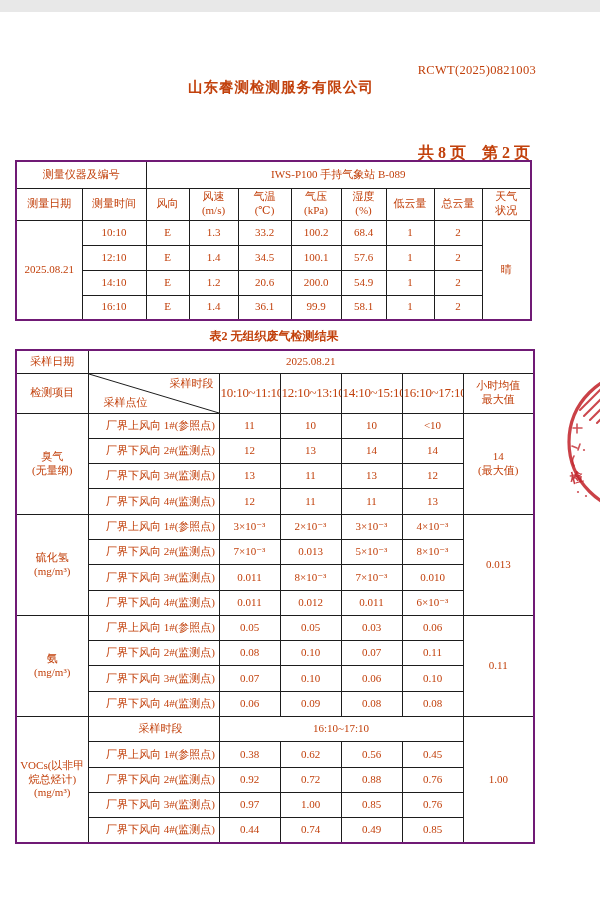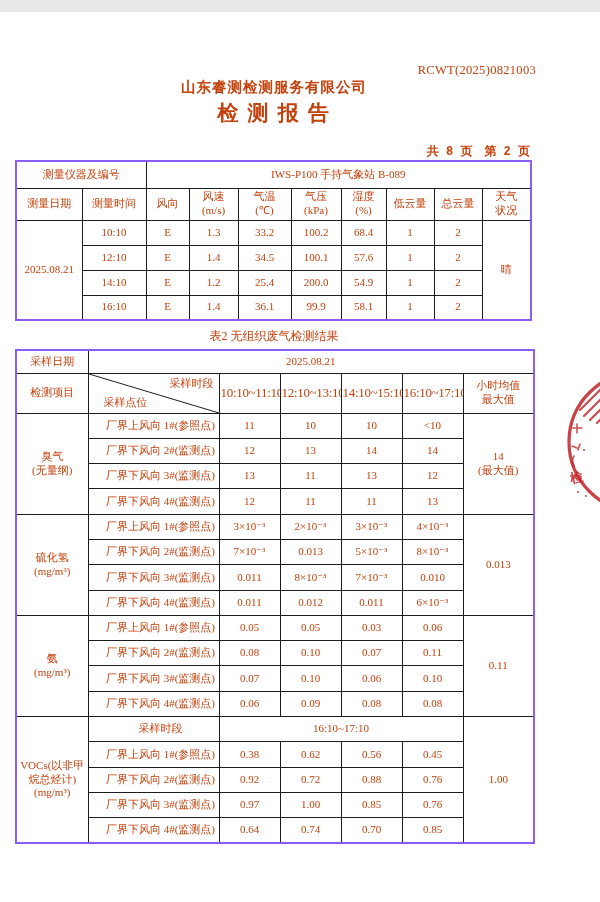--- a/index.html
+++ b/index.html
@@ -2,40 +2,40 @@
 <html><head>
 <meta charset="utf-8">
 <style>
   html,body { margin:0; padding:0; background:#e8e8e8; }
   .page {
     position:relative; width:600px; height:902px; margin:12px auto;
     background:#ffffff; overflow:hidden;
     font-family:"Liberation Serif","DejaVu Serif",serif; color:#c2410c;
   }
   .report-no { position:absolute; top:51px; right:64px; font-size:12.5px; letter-spacing:.3px; }
-  .company   { position:absolute; top:66px; left:15px; width:518px; text-align:center;
+  .company   { position:absolute; top:66px; left:22px; width:518px; text-align:center;
                font-size:14.5px; font-weight:bold; letter-spacing:1px; }
   .doc-title { position:absolute; top:87px; left:15px; width:518px; text-align:center;
                font-size:21px; font-weight:bold; letter-spacing:2px; }
   .cap1      { position:absolute; top:131px; left:15px; width:518px; text-align:center;
                font-size:12px; font-weight:600; }
-  .cap1-page { position:absolute; top:131px; right:70px; font-size:12px; font-weight:600;font-family:Liberation Mono, monospace; }
+  .cap1-page { position:absolute; top:131px; right:70px; font-size:16px; font-weight:600; }
   .cap2      { position:absolute; top:316px; left:15px; width:518px; text-align:center;
-               font-size:12px; font-weight:400; }
+               font-size:12px; font-weight:700; }
 
   table { border-collapse:collapse; table-layout:fixed; position:absolute; left:15px;
-          border:2px solid #8b5cf6; background:#fff; }
+          border:2px solid #701a75; background:#fff; }
   td,th { border:1px solid #1d1d1d; text-align:center; vertical-align:middle;
           font-size:11px; font-weight:normal; padding:0 1px; line-height:1.25; overflow:hidden; }
   #t1 { top:148px; width:515px; }
   #t2 { top:337px; width:518px; }
   #t1 tr { height:25px; }
   #t2 tr { height:25.3px; }
   #t1 tr.r-inst { height:27px; }
-  #t1 tr.r-head { height:32px;font-family:Liberation Serif, serif; }
+  #t1 tr.r-head { height:32px; }
   #t2 tr.r-date { height:23px; }
   #t2 tr.r-head { height:40px; }
   .th-time { font-size:13px; letter-spacing:-.3px; }
   .pt { text-align:center;padding-left:15px; }
 
   
   .diag-cell { position:relative; padding:0; }
   .diag-svg  { position:absolute; left:0; top:0; width:100%; height:100%; display:block; }
   .diag-top    { position:absolute; top:3px; right:5px; font-size:11px; }
   .diag-bottom { position:absolute; bottom:3px; left:15px; font-size:11px;text-align:center; }
@@ -46,21 +46,20 @@
   .stamp-txt  { fill:#c3272e; font-size:13px; font-weight:bold;
                 font-family:"Liberation Serif","DejaVu Serif",serif; }
 </style>
 </head>
 <body>
 
 <div class="page">
 
   <div class="report-no">RCWT(2025)0821003</div>
   <div class="company">山东睿测检测服务有限公司</div>
-  <div class="doc-title">检 测 报 告</div>
 
   <div class="cap1-page">共 8 页　第 2 页</div>
 
   <table id="t1">
     <colgroup>
       <col style="width:66px">
         <col style="width:64px">
         <col style="width:43px">
         <col style="width:49px">
       <col style="width:53px">
@@ -106,21 +105,21 @@
       <td>34.5</td>
       <td>100.1</td>
       <td>57.6</td>
       <td>1</td>
       <td>2</td>
     </tr>
     <tr>
       <td>14:10</td>
       <td>E</td>
       <td>1.2</td>
-      <td>25.4</td>
+      <td>20.6</td>
       <td>200.0</td>
       <td>54.9</td>
       <td>1</td>
       <td>2</td>
     </tr>
     <tr>
       <td>16:10</td>
       <td>E</td>
       <td>1.4</td>
       <td>36.1</td>
@@ -280,23 +279,23 @@
     </tr>
     <tr>
       <td class="pt">厂界下风向 3#(监测点)</td>
       <td>0.97</td>
       <td>1.00</td>
       <td>0.85</td>
       <td>0.76</td>
     </tr>
     <tr>
       <td class="pt">厂界下风向 4#(监测点)</td>
-      <td>0.64</td>
+      <td>0.44</td>
       <td>0.74</td>
-      <td>0.70</td>
+      <td>0.49</td>
       <td>0.85</td>
     </tr>
   </tbody>
     </table>
 
   <svg class="stamp" width="150" height="152" viewBox="0 0 150 152">
     <circle cx="75" cy="76" r="70" fill="none" stroke-width="3.2" opacity="0.88" stroke="#c3272e"></circle>
     <g class="stamp-mark" stroke-width="2" opacity="0.85">
       <line x1="16" y1="44" x2="40" y2="20"></line>
       <line x1="20" y1="50" x2="46" y2="24"></line>

